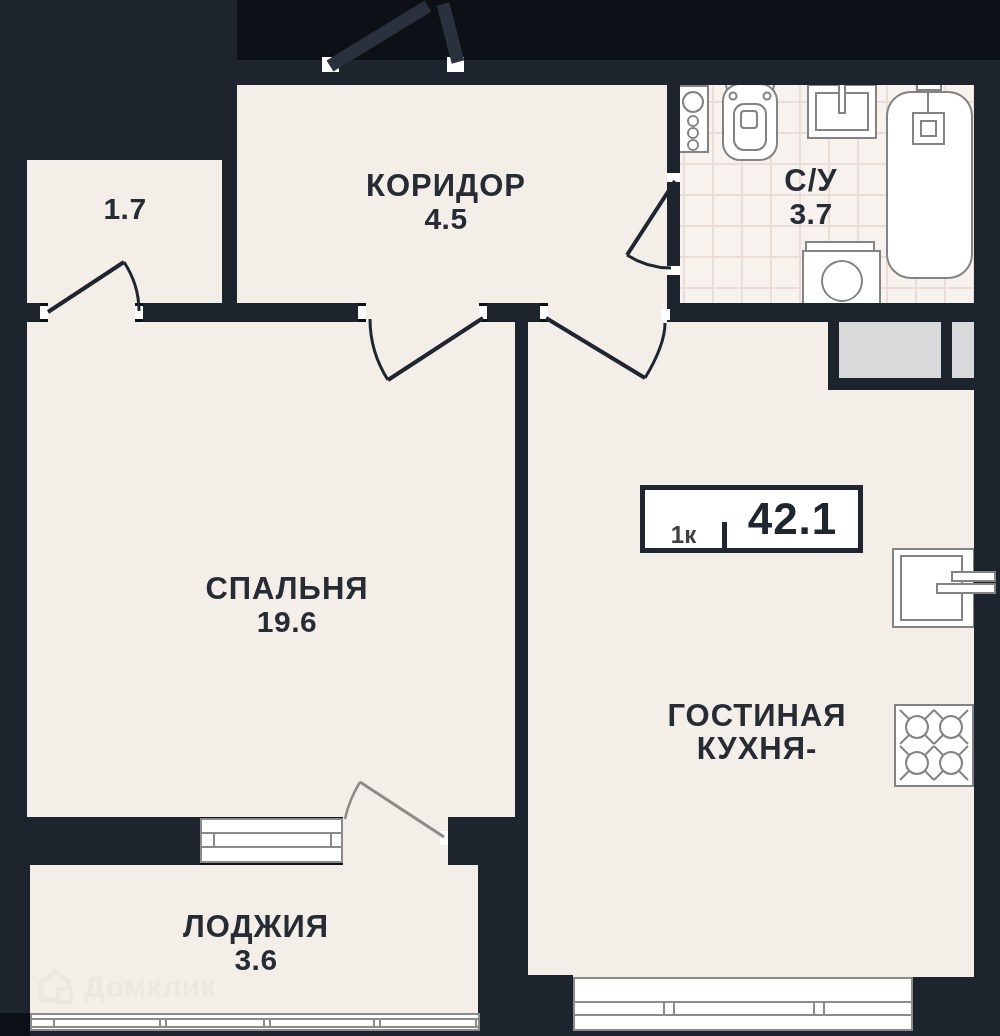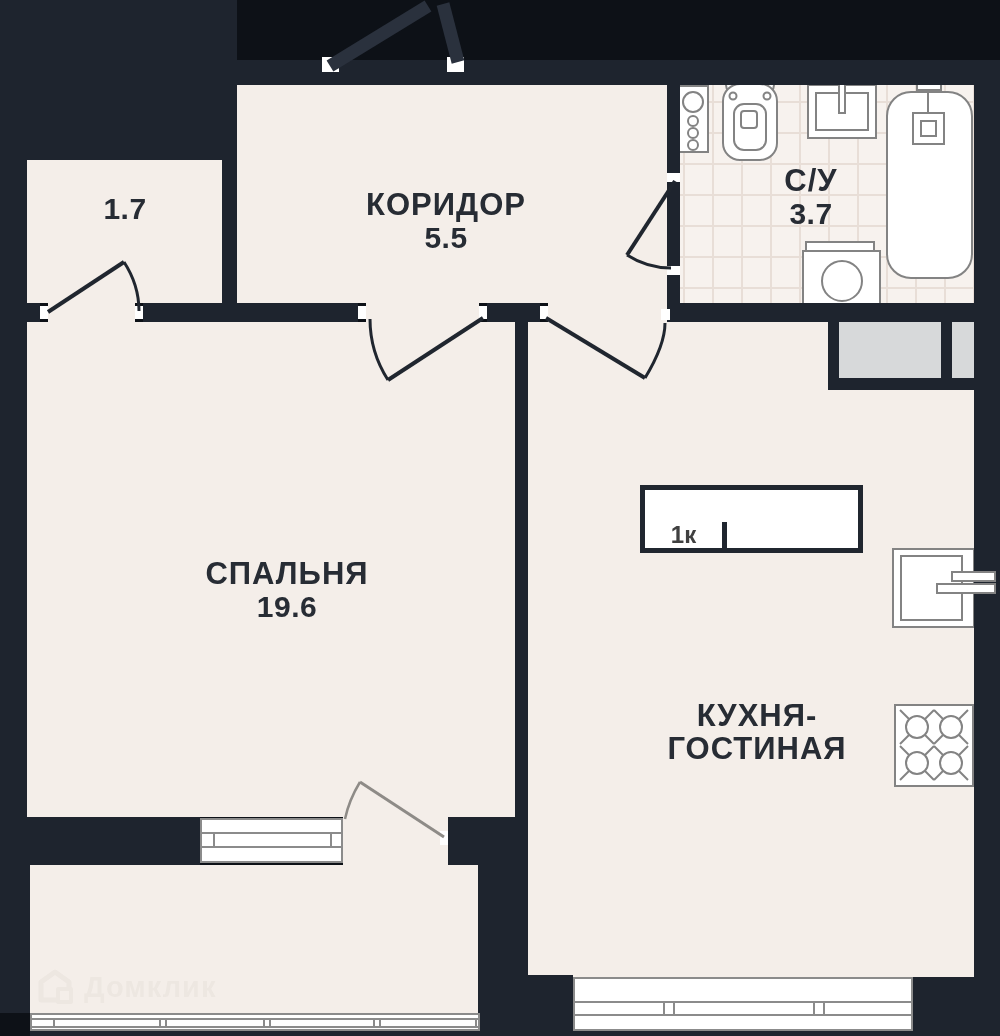--- a/index.html
+++ b/index.html
@@ -195,39 +195,44 @@
     </g>
     <g fill="#ffffff" stroke="#838383" stroke-width="2">
       <rect x="952" y="572" width="43" height="9"></rect>
       <rect x="937" y="584" width="58" height="9"></rect>
     </g>
   </svg>
 
   <div class="rlabel" style="left:125px;top:192px;">
     <div class="rarea">1.7</div>
   </div>
-  <div class="rlabel" style="left:446px;top:188px;text-align:center;">
+  <div class="rlabel" style="left:446px;top:169px;text-align:center;">
     <div class="rname">КОРИДОР</div>
-    <div class="rarea">5.5</div>
+    <div class="rarea">4.5</div>
   </div>
   <div class="rlabel" style="left:811px;top:164px;">
     <div class="rname">С/У</div>
     <div class="rarea">3.7</div>
   </div>
-  <div class="rlabel" style="left:287px;top:557px;">
+  <div class="rlabel" style="left:287px;top:572px;">
     <div class="rname">СПАЛЬНЯ</div>
     <div class="rarea">19.6</div>
   </div>
   <div class="rlabel" style="left:757px;top:699px;">
+    <div class="rname">ГОСТИНАЯ</div>
     <div class="rname">КУХНЯ-</div>
-    <div class="rname">ГОСТИНАЯ</div>
+  </div>
+  <div class="rlabel" style="left:256px;top:910px;">
+    <div class="rname">ЛОДЖИЯ</div>
+    <div class="rarea">3.6</div>
   </div>
 
   <div class="badge">
     <div class="c1">1к</div>
+    <div class="c2">42.1</div>
   </div>
 
   <div class="wm">
     <svg width="38" height="38" viewBox="0 0 38 38">
       <path d="M19 4 L33 14 V32 H5 V14 Z" fill="none" stroke="#ece6e0" stroke-width="5" stroke-linejoin="round"></path>
       <rect x="22" y="21" width="13" height="13" fill="#f4eee9" stroke="#ece6e0" stroke-width="4" stroke-linejoin="round"></rect>
     </svg>
     <div class="wm-text">Домклик</div>
   </div>
 

